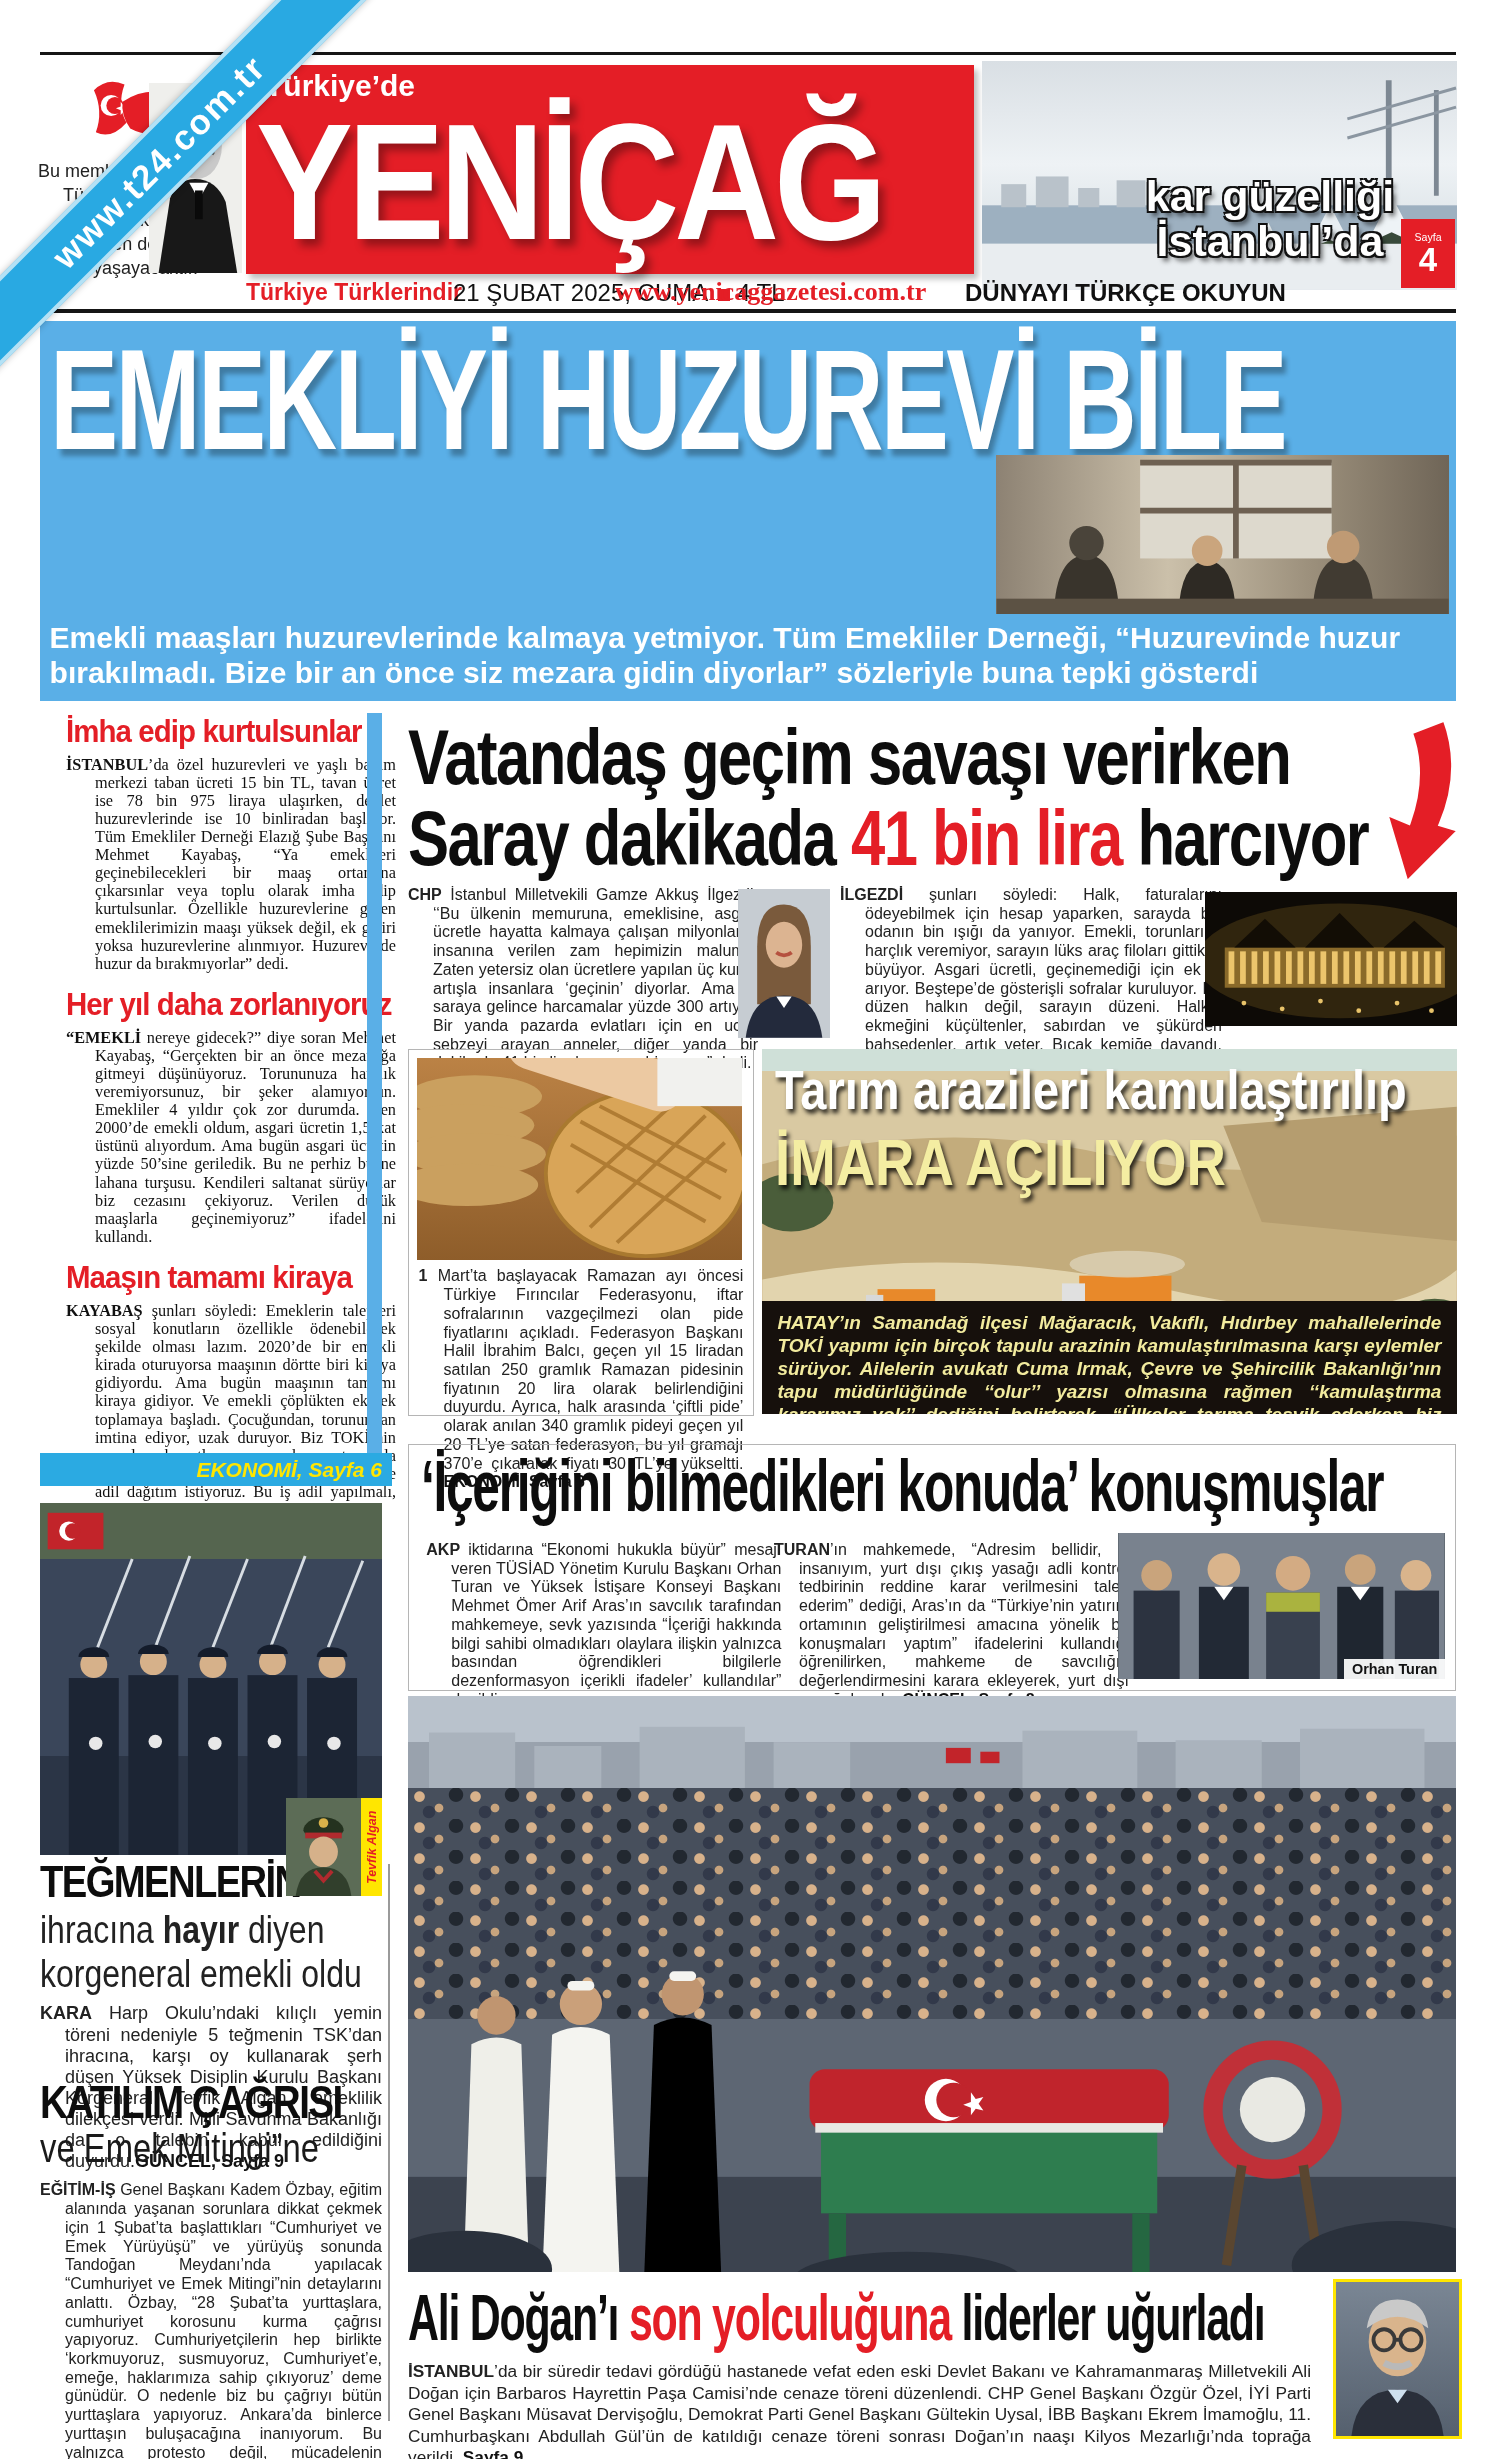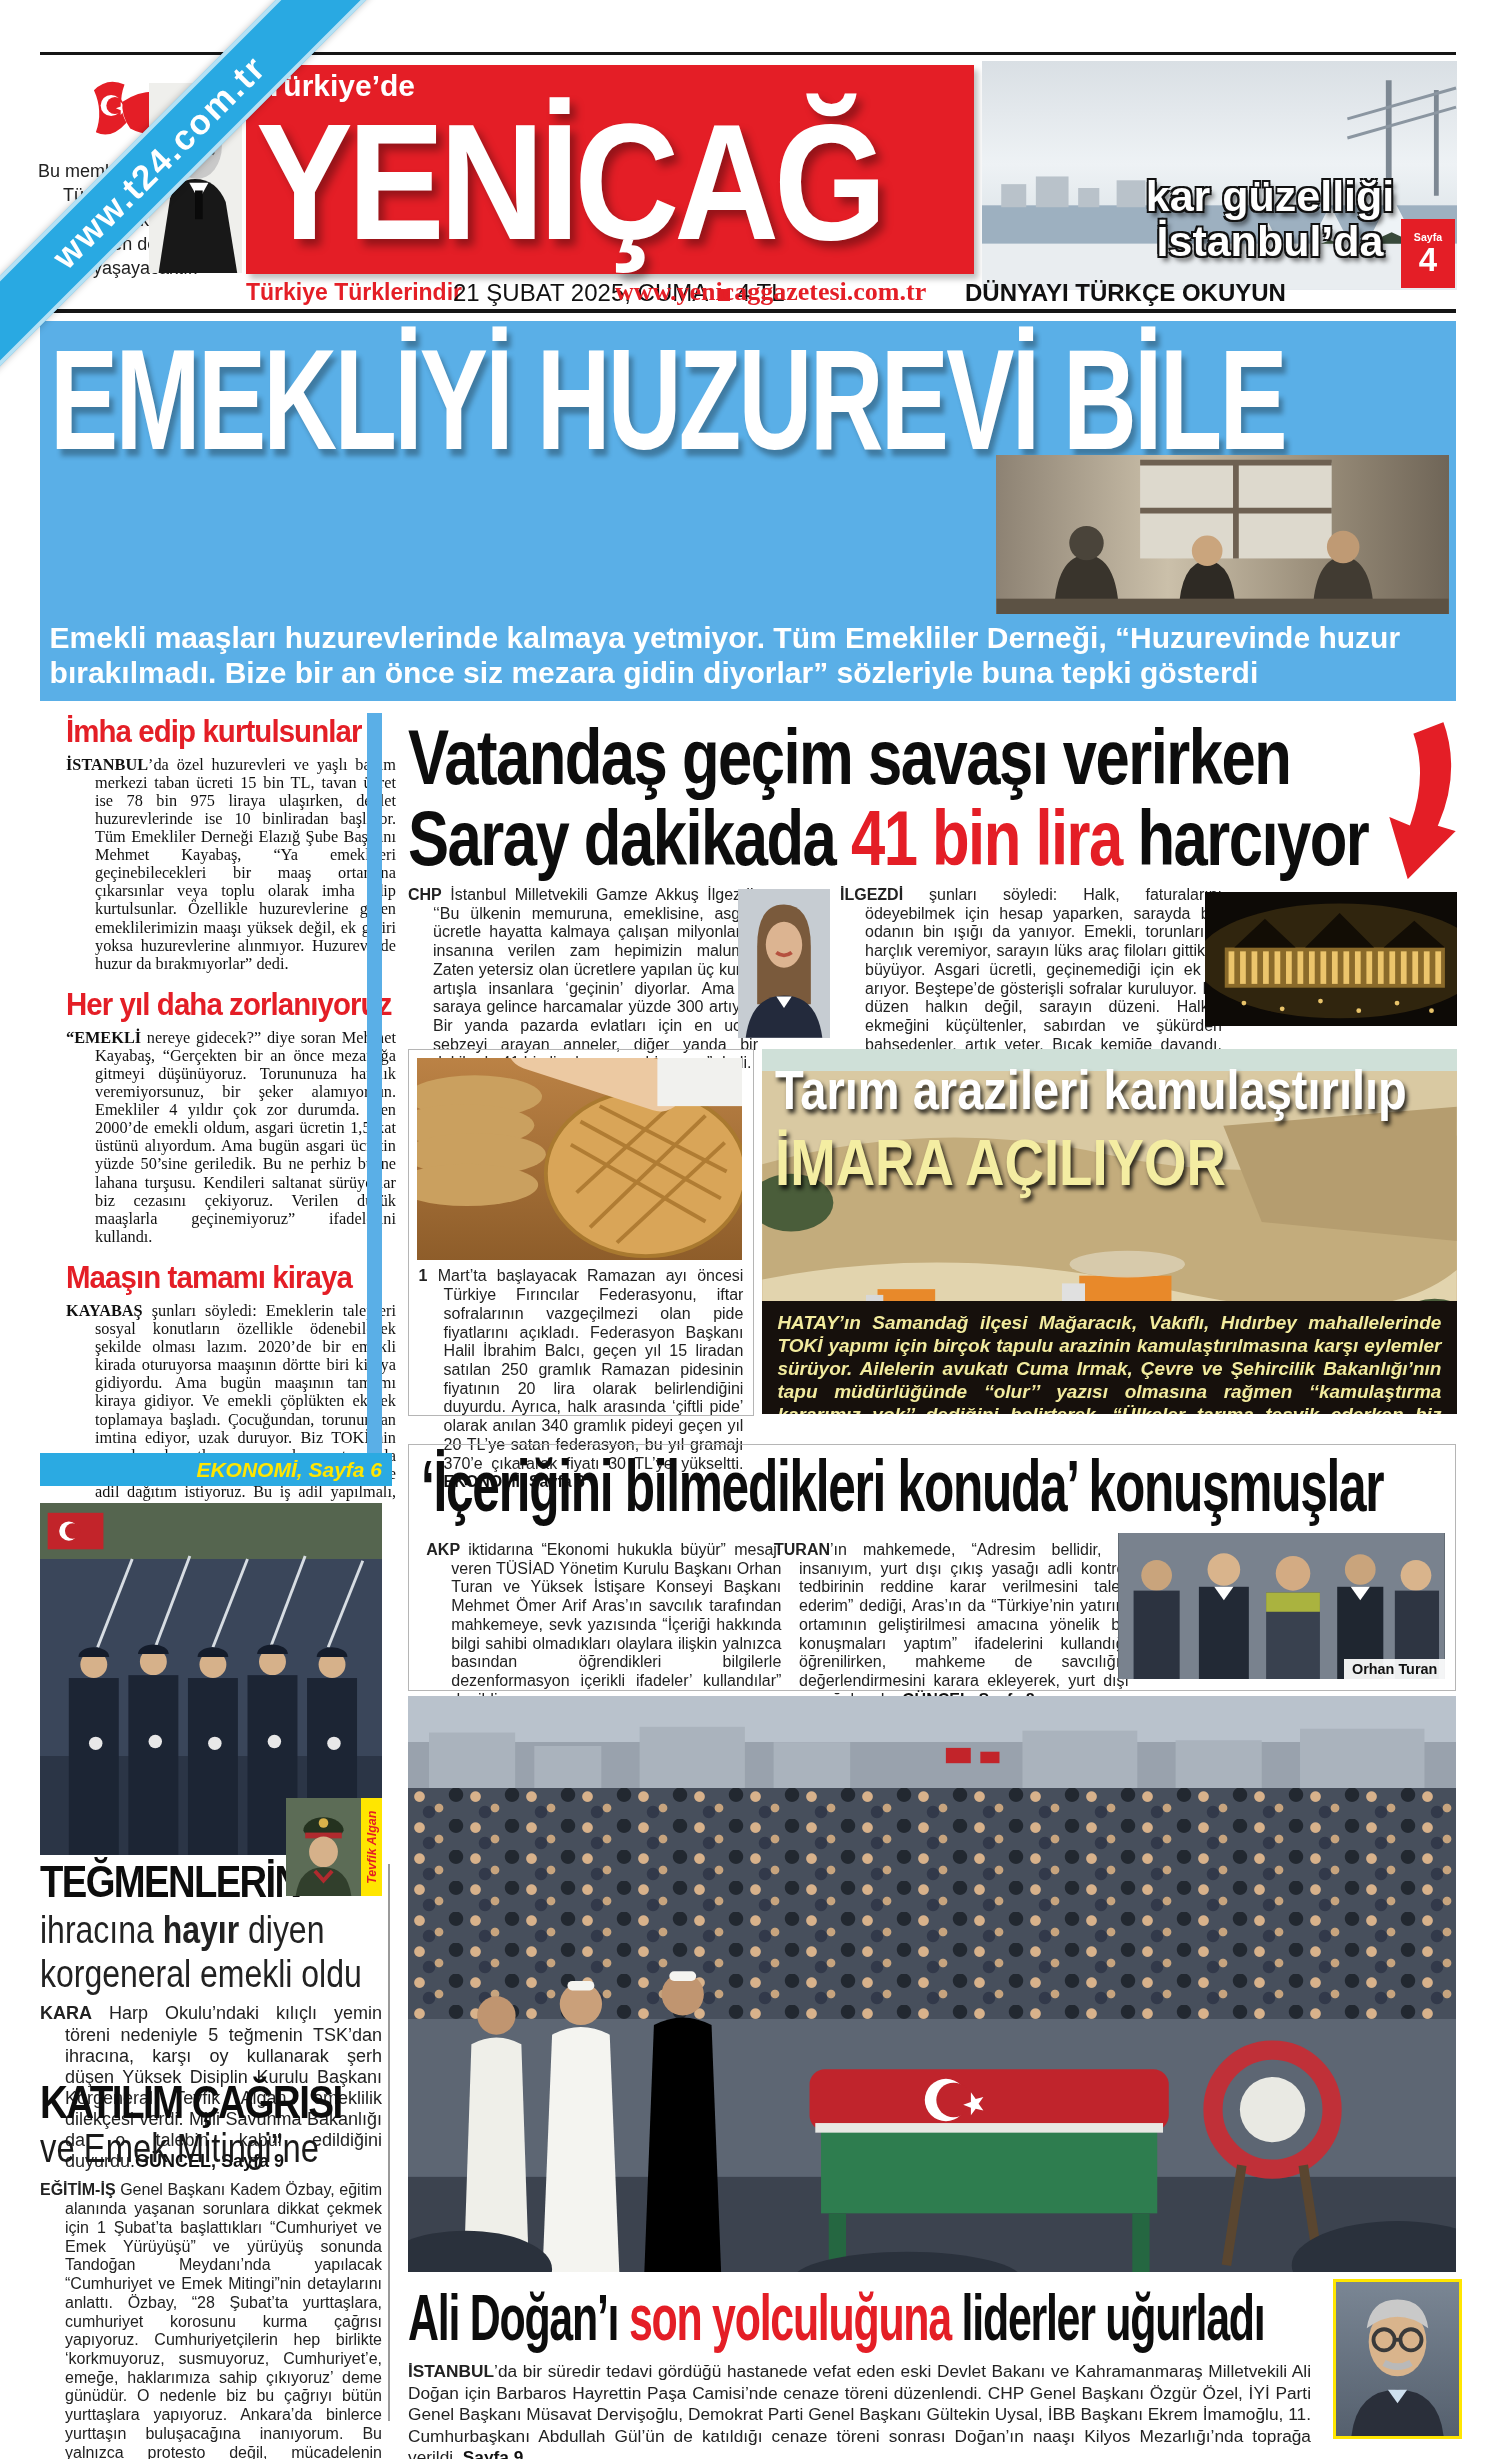--- a/index.html
+++ b/index.html
@@ -116,21 +116,21 @@
           <path d="M280,206 L298,168 L316,206 L298,198Z" fill="#e6edf1"></path>
       </g>
       <rect x="0" y="190" width="494" height="48" fill="#e9edf0"></rect>
     </svg>
     <div class="abs" style="left:115px;top:113px;width:346px;text-align:center;">
       <div class="promo-t">kar güzelliği</div>
       <div class="promo-t">İstanbul’da</div>
     </div>
   </div>
   <div class="abs ptag" style="left:1401px;top:219px;width:54px;height:69px;">
-    <span style="font-size:10.6px;font-weight:bold;">Sayfa</span>
+    <span style="font-size:10.6px;font-weight:normal;">Sayfa</span>
     <span style="font-size:33px;font-weight:800;line-height:1;">4</span>
   </div>
 
   <div class="abs dateline red" style="left:246px;top:279px;font-weight:800;font-size:23px;">Türkiye Türklerindir</div>
   <div class="abs dateline" style="left:453px;top:279px;">
     <span>21 ŞUBAT 2025, CUMA</span><span class="sq"></span><span>4 TL</span>
   </div>
   <div class="abs dateline red" style="left:615px;top:277px;font-weight:800;font-size:26px;font-family:Liberation Serif, serif;">www.yenicaggazetesi.com.tr</div>
   <div class="abs dateline" style="left:965px;top:279px;font-weight:800;">DÜNYAYI TÜRKÇE OKUYUN</div>
   <div class="abs rule" style="left:40px;top:309px;width:1416px;height:3.8px;"></div>

